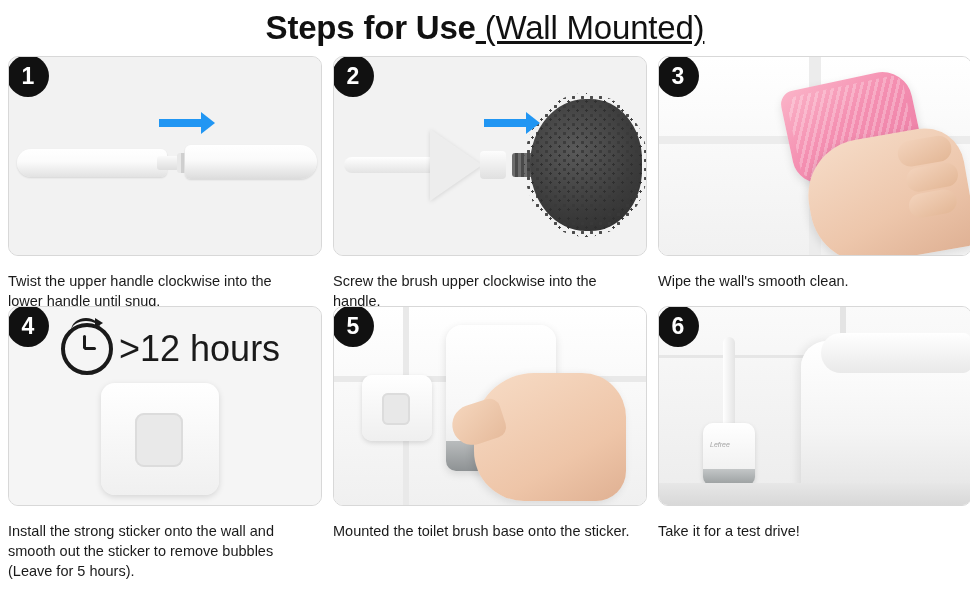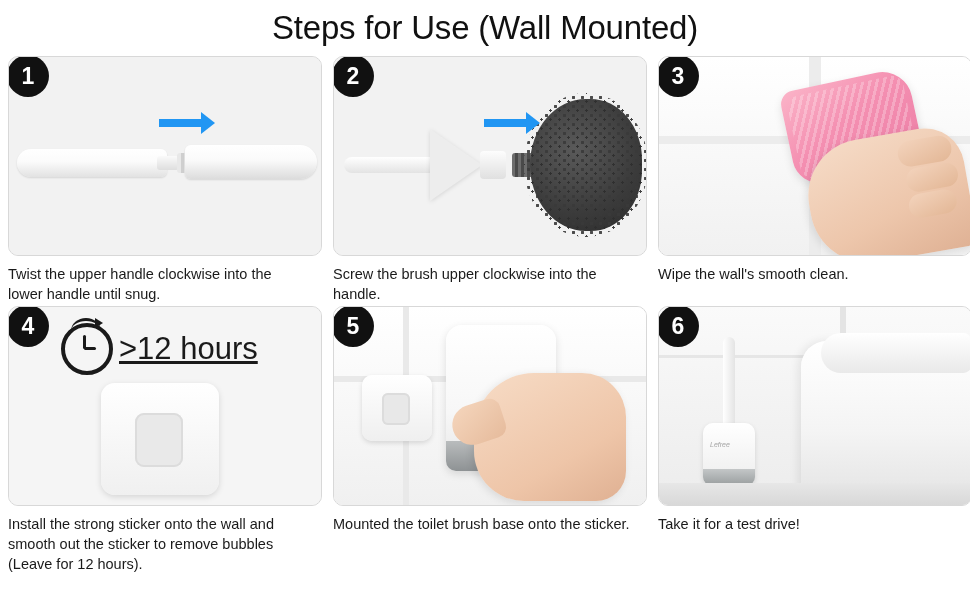--- a/index.html
+++ b/index.html
@@ -21,24 +21,25 @@
   
   .title {
     text-align: center;
     padding-top: 8px;
     font-size: 33px;
     line-height: 40px;
     color: #111111;
     letter-spacing: -0.2px;
   }
   .title .strong {
-    font-weight: normal;
+    font-weight: bold;
   }
   .title .light {
     font-weight: normal;
+    text-decoration: underline;
   }
   
   .grid {
     display: grid;
     grid-template-columns: 325px 325px 320px;
     grid-template-rows: 250px 250px;
     padding: 8px 0 0 8px;
     box-sizing: border-box;
   }
   .cell {
@@ -65,21 +66,21 @@
     background: #111111;
     color: #ffffff;
     font-size: 23px;
     font-weight: bold;
     display: flex;
     align-items: center;
     justify-content: center;
     z-index: 5;
   }
   .caption {
-    margin-top: 8px;
+    margin-top: 15px;
     font-size: 14.5px;
     line-height: 20px;
     color: #1a1a1a;
     width: 300px;
   }
   
   .sc1 { background: #f2f2f2; width: 100%; height: 100%; position: relative; }
   .sc1 .bar-left {
     position: absolute;
     left: 8px; top: 92px;
@@ -235,24 +236,23 @@
     border-radius: 50% 50% 0 0 / 100% 100% 0 0;
   }
   .sc4 .clockarrow:after {
     content:"";
     position:absolute; right:-2px; top:-3px;
     border-top:5px solid transparent;
     border-bottom:5px solid transparent;
     border-left:8px solid #1a1a1a;
   }
   .sc4 .hours {
-    font-size: 31px;
+    font-size: 36px;
     font-weight: 500;
     color: #1a1a1a;
-    text-decoration: underline;
   }
   .sc4 .sticker {
     position:absolute; left: 92px; top: 76px;
     width: 118px; height: 112px;
     background: linear-gradient(180deg,#ffffff,#f0f0f0);
     border-radius: 14px;
     box-shadow: 0 2px 6px rgba(0,0,0,.13);
   }
   .sc4 .sticker:after {
     content:"";
@@ -428,21 +428,21 @@
         <div class="sc4">
           <div class="clockwrap">
             <div class="clock">
               <div class="clockarrow"></div>
             </div>
             <div class="hours">&gt;12 hours</div>
           </div>
           <div class="sticker"></div>
         </div>
       </div>
-      <div class="caption">Install the strong sticker onto the wall and smooth out the sticker to remove bubbles (Leave for 12 hours).</div>
+      <div class="caption">Install the strong sticker onto the wall and smooth out the sticker to remove bubbles (Leave for 5 hours).</div>
     </div>
 
     <div class="cell">
       <div class="imgbox">
         <div class="badge">5</div>
         <div class="sc5">
           <div class="tile"></div>
           <div class="sticker"></div>
           <div class="base">
             <div class="brand">Lefree</div>

